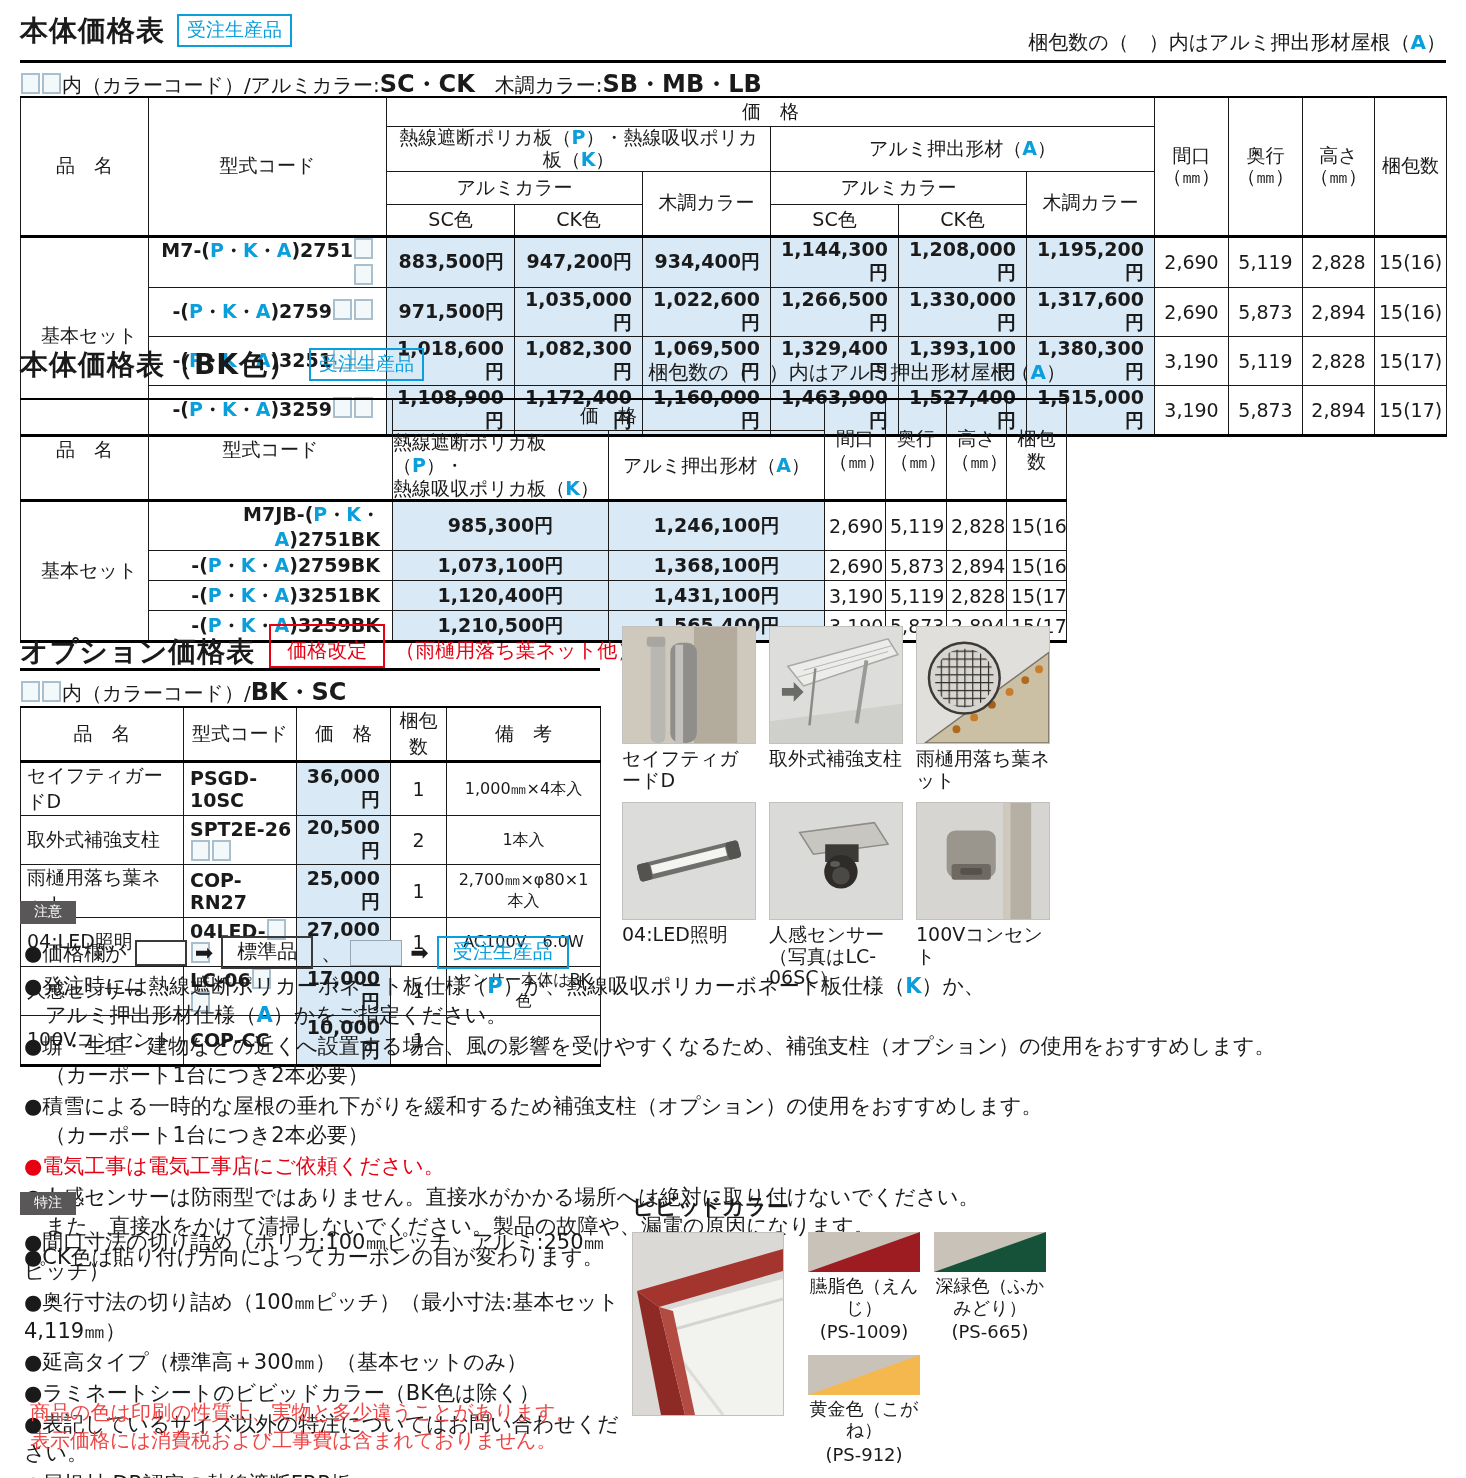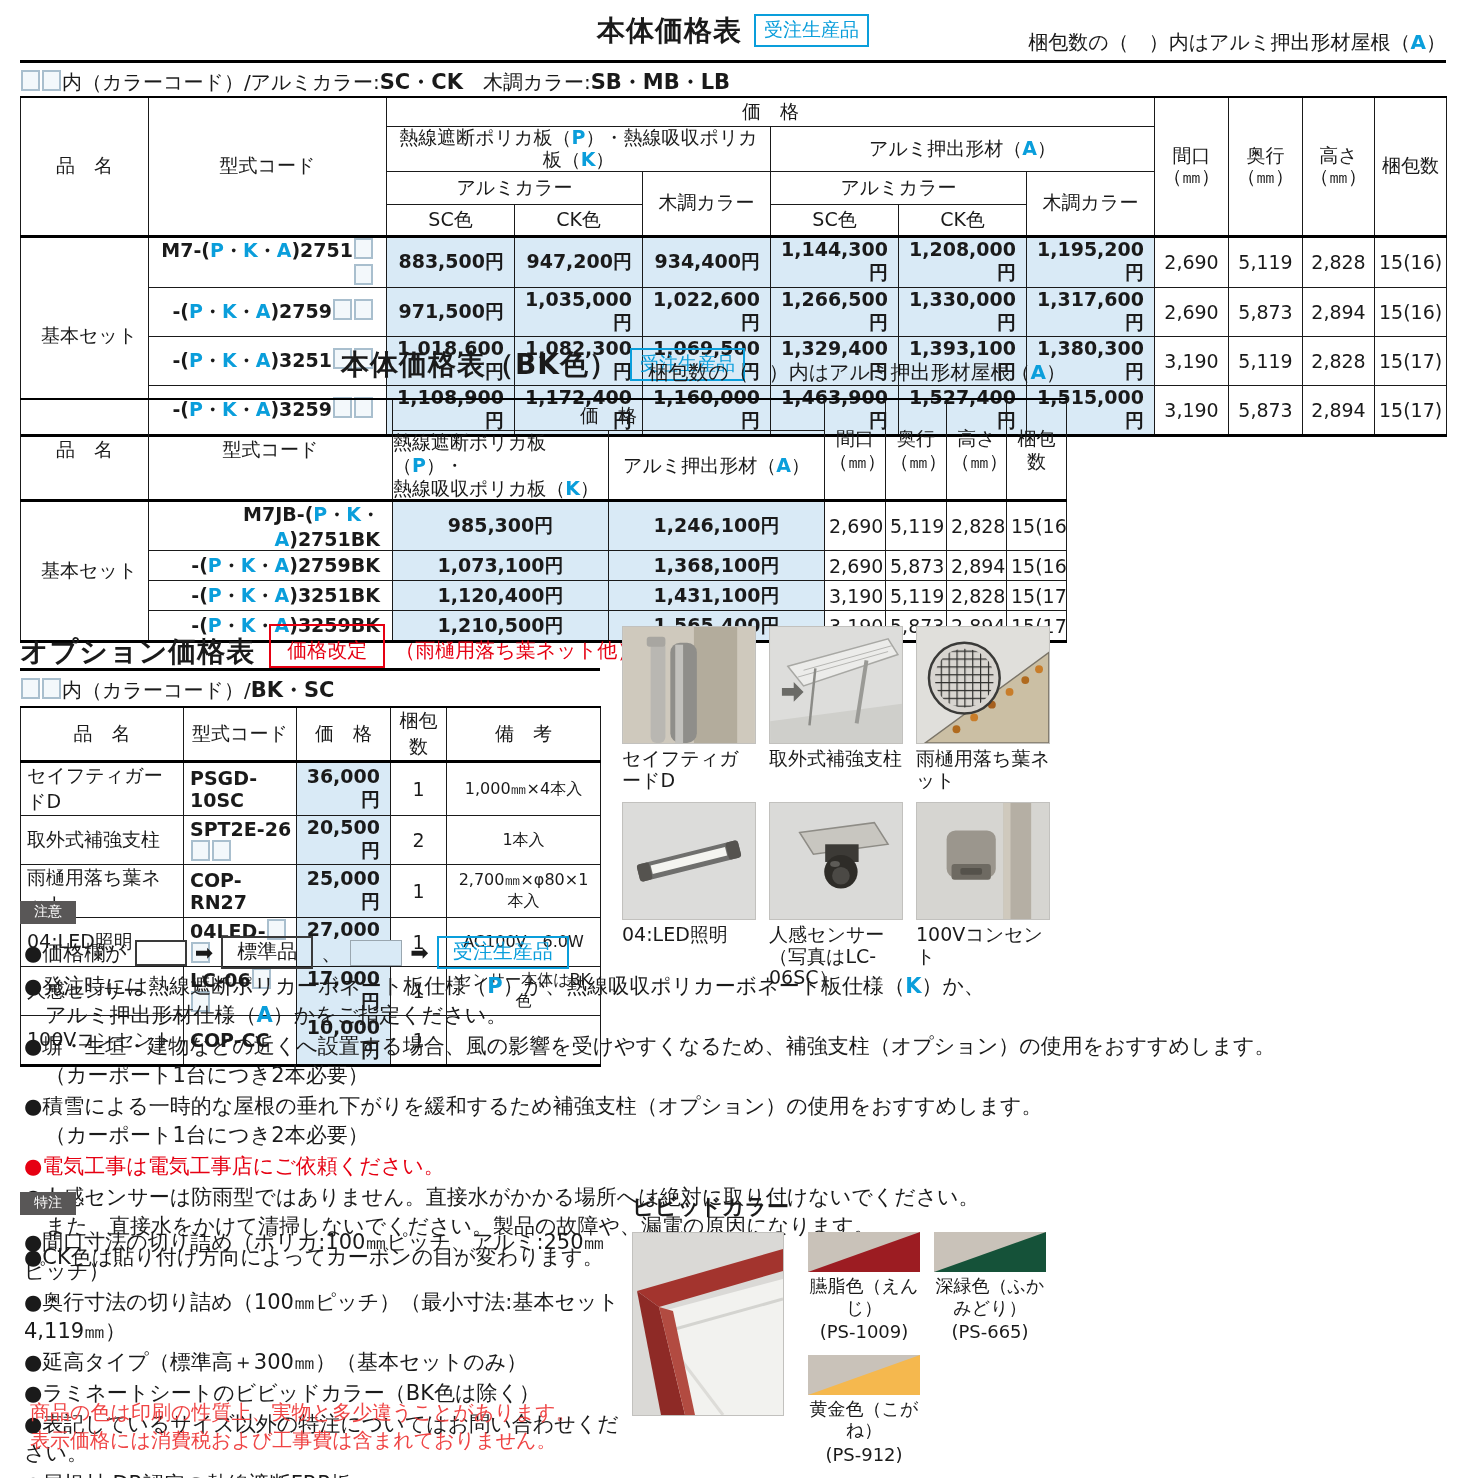--- a/index.html
+++ b/index.html
@@ -11,22 +11,22 @@
   .page{position:relative;width:1466px;height:1478px;}
   .ac{color:var(--accent);font-weight:bold;}
   .ph{display:inline-block;width:15px;height:17px;border:2px solid #a9bfce;background:#f3f8fb;margin:0 1px;vertical-align:-2px;}
   .h1{font-size:28px;font-weight:bold;letter-spacing:1px;}
   .badge-cyan{display:inline-block;border:2px solid var(--accent);color:var(--accent);font-size:19px;padding:1px 8px 2px;margin-left:12px;vertical-align:4px;}
   .badge-red{display:inline-block;border:2px solid var(--red);color:var(--red);font-size:20px;padding:11px 16px 2px;margin-left:14px;vertical-align:4px;}
   .red-note{color:var(--red);font-size:20px;margin-left:10px;vertical-align:4px;}
   .pack-note{position:absolute;right:0;bottom:4px;font-size:20px;}
   .rule{position:absolute;left:20px;background:#000;height:3px;}
   .colorline{position:absolute;left:20px;font-size:20px;}
-  .colorline b{font-size:21px;}
-  .sec-head{position:absolute;left:20px;text-align:center;}
+  .colorline b{font-size:24px;}
+  .sec-head{position:absolute;left:20px;}
   
   .t{border-collapse:collapse;table-layout:fixed;position:absolute;left:20px;font-size:19px;}
   .t th,.t td{border:1px solid #1a1a1a;font-weight:normal;text-align:center;padding:0 4px;overflow:hidden;}
   .t{border-top:2px solid #000;border-bottom:3px solid #000;}
   .t thead{border-bottom:3px solid #000;}
   .t tbody tr:first-child td{border-top:3px solid #000;}
   td.group{text-align:left;padding-left:20px;}
   td.code{text-align:right;font-weight:bold;padding-right:12px;}
   td.price{background:var(--cell_blue);font-weight:bold;text-align:right;padding-right:10px;}
   td.price-c{background:var(--cell_blue);font-weight:bold;text-align:center;}

